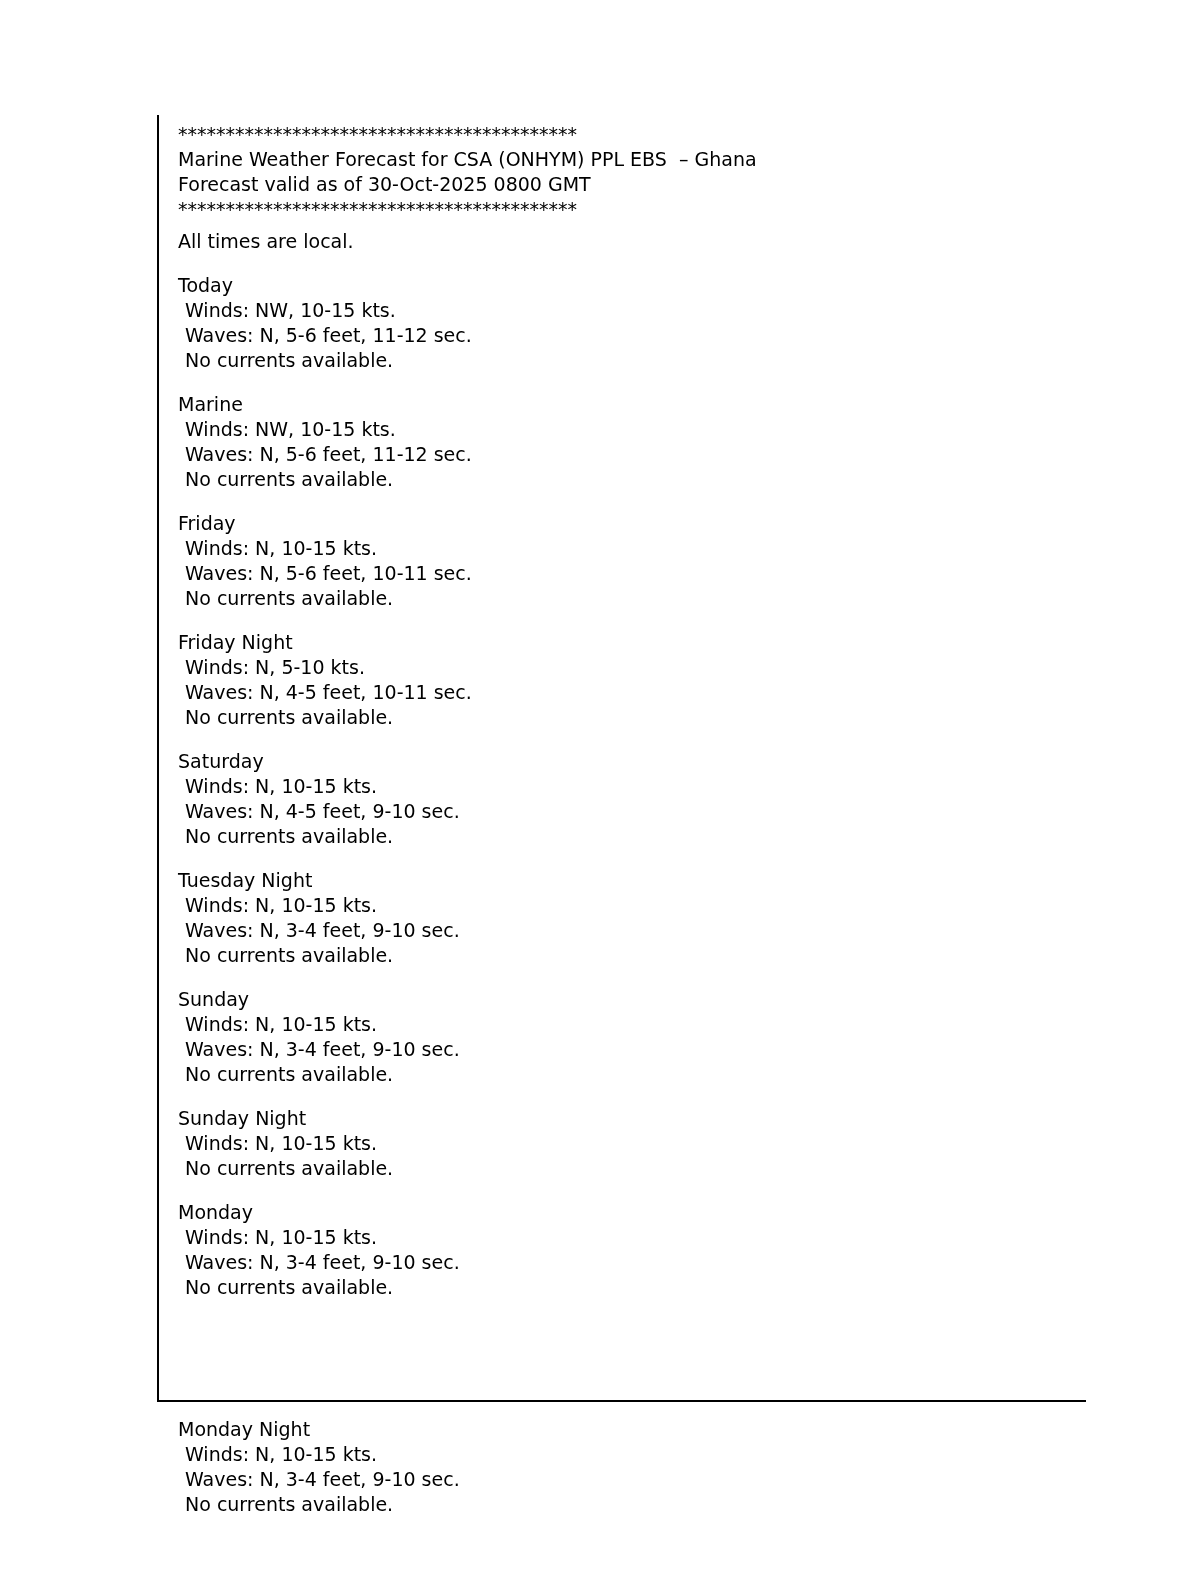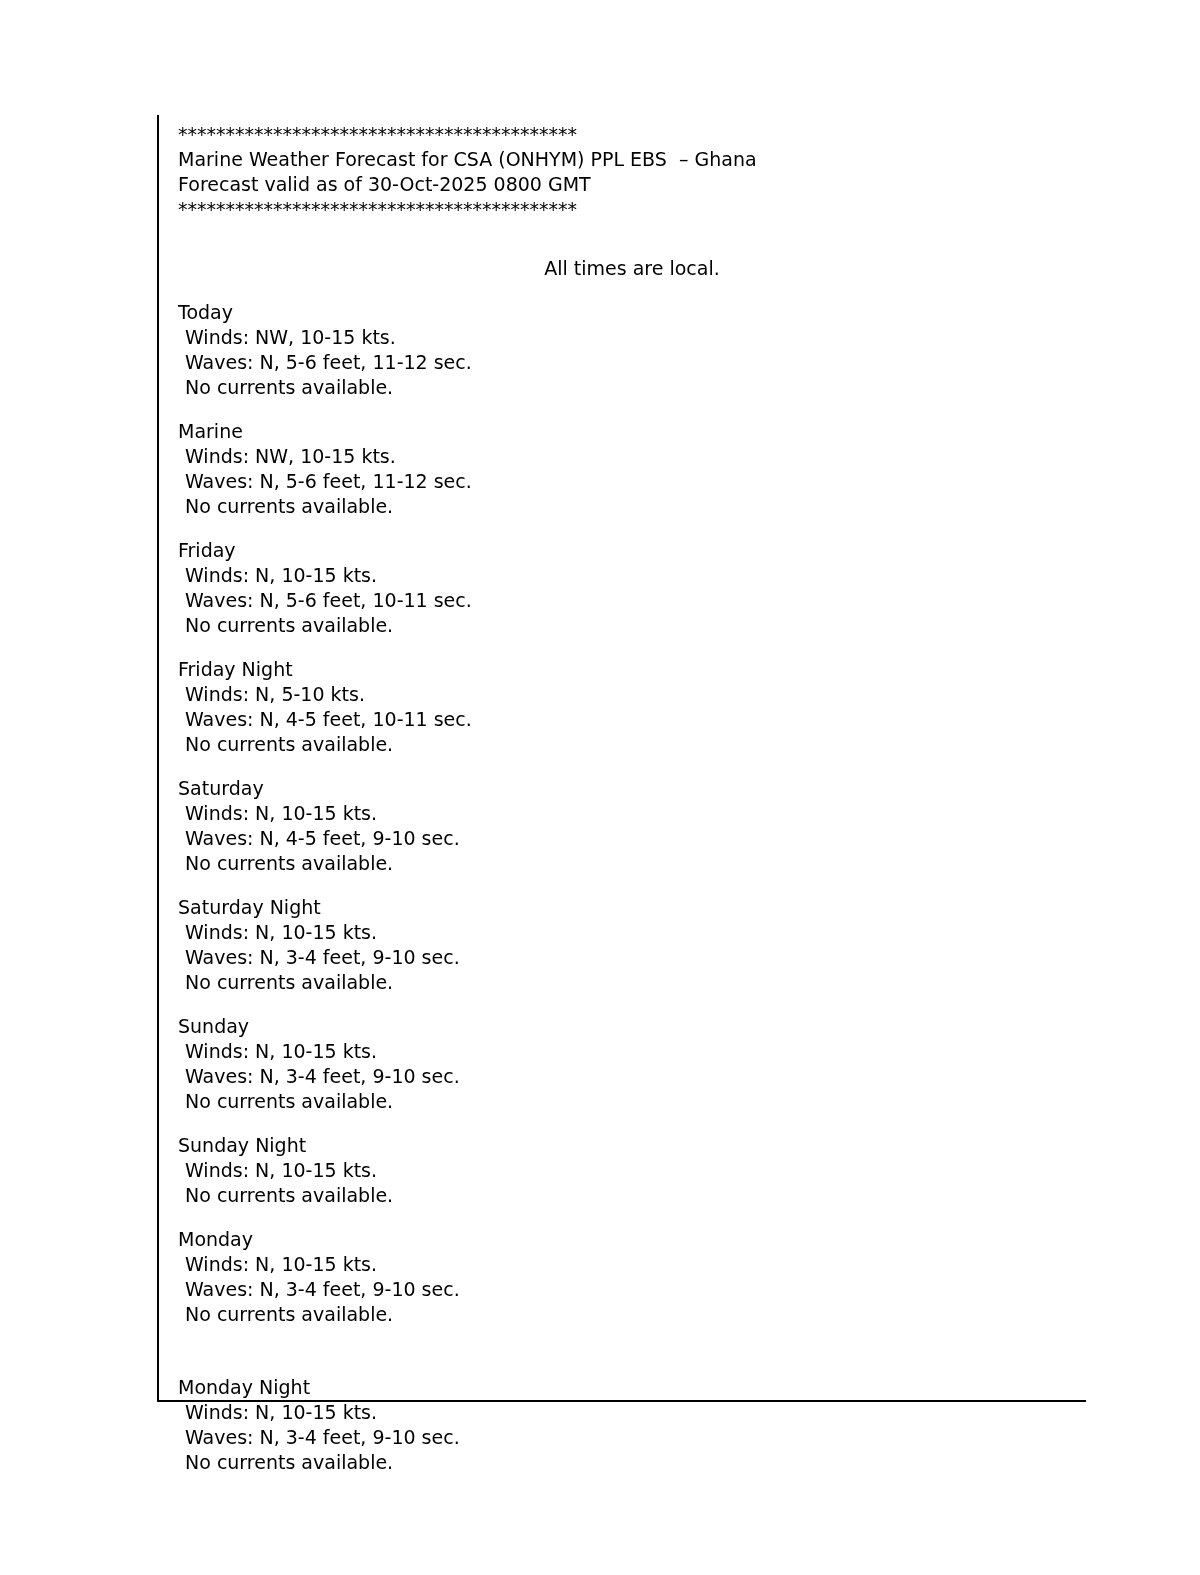--- a/index.html
+++ b/index.html
@@ -27,33 +27,32 @@
     border-bottom: 2px solid #000000;
     box-sizing: border-box;
   }
   .frame-inner {
     padding: 7px 0 0 19px;
   }
   .line {
     white-space: pre-wrap;
   }
   .note {
-    margin-top: 34px;
-    text-align: center;
+    margin-top: 7px;
   }
   .section {
     margin-top: 19px;
   }
   .detail {
     padding-left: 7px;
   }
   .after-frame {
     position: absolute;
     left: 178px;
-    top: 1375px;
+    top: 1417px;
   }
 </style>
 </head>
 <body>
 
 <div class="frame">
   <div class="frame-inner">
 
     <div class="header-block">
       <div class="line">******************************************</div>
@@ -93,21 +92,21 @@
     </div>
 
     <div class="section">
       <div class="line">Saturday</div>
       <div class="line detail">Winds: N, 10-15 kts.</div>
       <div class="line detail">Waves: N, 4-5 feet, 9-10 sec.</div>
       <div class="line detail">No currents available.</div>
     </div>
 
     <div class="section">
-      <div class="line">Saturday Night</div>
+      <div class="line">Tuesday Night</div>
       <div class="line detail">Winds: N, 10-15 kts.</div>
       <div class="line detail">Waves: N, 3-4 feet, 9-10 sec.</div>
       <div class="line detail">No currents available.</div>
     </div>
 
     <div class="section">
       <div class="line">Sunday</div>
       <div class="line detail">Winds: N, 10-15 kts.</div>
       <div class="line detail">Waves: N, 3-4 feet, 9-10 sec.</div>
       <div class="line detail">No currents available.</div>

